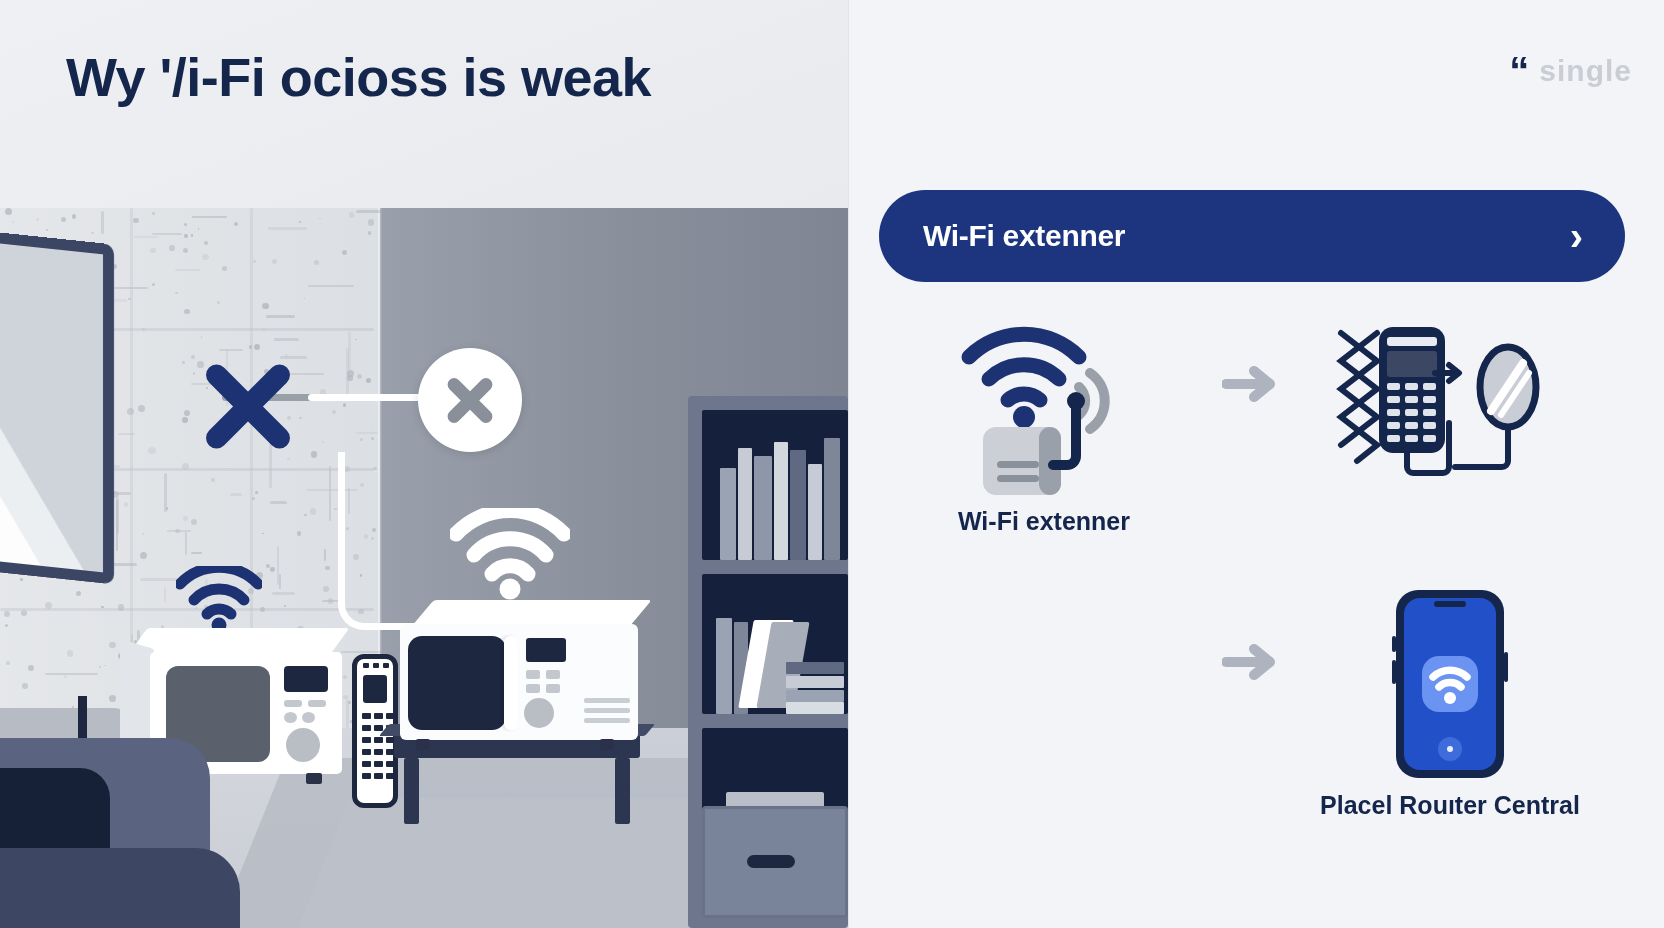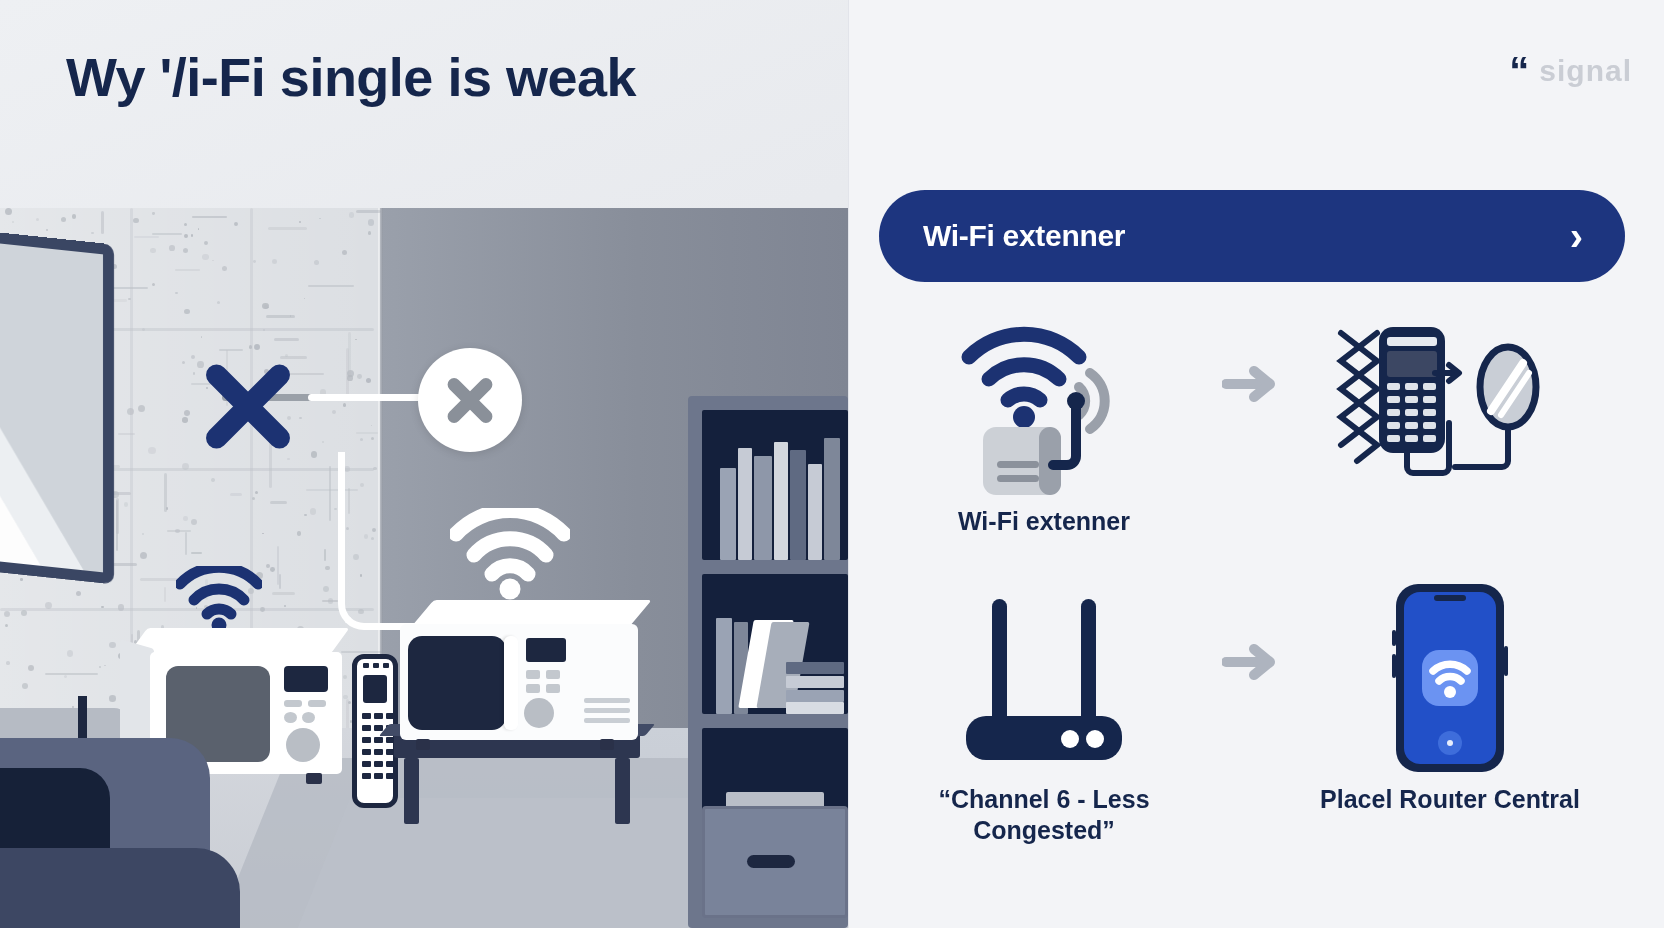--- a/index.html
+++ b/index.html
@@ -303,38 +303,38 @@
   .cell .art{
     height:200px; display:flex; align-items:center; justify-content:center;
   }
   .cell .cap{
     font-size:25px; font-weight:bold; color:#15264c; line-height:1.25;
     margin-top:6px;
   }
   .c1{ left:0;   top:0; }
   .c2{ left:406px; top:0; }
   .c3{ left:0;   top:278px; }
-  .c4{ left:406px; top:278px; }
+  .c4{ left:406px; top:284px; }
 
   .arrow{
     position:absolute; width:64px; height:44px;
     display:flex; align-items:center; justify-content:center;
   }
   .a1{ left:340px; top:62px; }
   .a2{ left:340px; top:340px; }
 </style>
 </head>
 <body>
 
 <div id="page">
 
   <div id="left-panel">
 
     <div id="headline">
-      <span>Wy '/i-Fi single is weak</span>
+      <span>Wy '/i-Fi ocioss is weak</span>
     </div>
 
     <div id="room">
 
       <div class="wall-left"></div>
       <div class="wall-right shade"></div>
       <div class="corner-edge"></div>
 
       <div class="tex-grid" id="tex">
           <div class="tex-dot" style="left:91.1px;top:23.9px;width:2.5px;height:2.5px;opacity:0.43"></div>
@@ -785,21 +785,21 @@
       <div class="sofa-dark"></div>
       <div class="sofa-seat"></div>
 
     </div>
   </div>
 
   <div id="right-panel">
 
     <div id="brand">
       <span class="q">“</span>
-      <span class="w">signal</span>
+      <span class="w">single</span>
     </div>
 
     <div id="hero-pill">
       <span class="label">Wi-Fi extenner</span>
       <span class="chev">›</span>
     </div>
 
     <div class="grid">
 
       <div class="cell c1">
@@ -860,32 +860,20 @@
             <path d="M114 50 L124 58 L114 66" stroke="#15264c" stroke-width="6" fill="none" stroke-linecap="round" stroke-linejoin="round"></path>
             <ellipse cx="173" cy="72" rx="28" ry="40" fill="#c9ced6" stroke="#15264c" stroke-width="7"></ellipse>
             <path d="M156 96 L188 48" stroke="#ffffff" stroke-width="8" stroke-linecap="round"></path>
             <path d="M166 100 L194 58" stroke="#ffffff" stroke-width="6" stroke-linecap="round"></path>
             <path d="M72 138 L72 152 A6 6 0 0 0 78 158 L108 158 A6 6 0 0 0 114 152 L114 108" stroke="#15264c" stroke-width="6" fill="none" stroke-linecap="round" stroke-linejoin="round"></path>
             <path d="M173 112 L173 146 A6 6 0 0 1 167 152 L120 152" stroke="#15264c" stroke-width="6" fill="none" stroke-linecap="round" stroke-linejoin="round"></path>
           </svg>
         </div>
       </div>
 
-      <div class="cell c3">
-        <div class="art">
-          <svg width="180" height="175" viewBox="0 0 180 175">
-            <rect x="38" y="8" width="15" height="125" rx="7.5" fill="#15264c"></rect>
-            <rect x="127" y="8" width="15" height="125" rx="7.5" fill="#15264c"></rect>
-            <rect x="12" y="125" width="156" height="44" rx="20" fill="#15264c"></rect>
-            <circle cx="116" cy="148" r="9" fill="#ffffff"></circle>
-            <circle cx="141" cy="148" r="9" fill="#ffffff"></circle>
-          </svg>
-        </div>
-        <div class="cap">“Channel 6 - Less Congested”</div>
-      </div>
 
       <div class="arrow a2">
         <svg width="58" height="42" viewBox="0 0 58 42">
           <path d="M4 21 H44" stroke="#aeb4bf" stroke-width="10" stroke-linecap="round" fill="none"></path>
           <path d="M32 8 L48 21 L32 34" stroke="#aeb4bf" stroke-width="10" fill="none" stroke-linecap="round" stroke-linejoin="round"></path>
         </svg>
       </div>
 
       <div class="cell c4">
         <div class="art">

